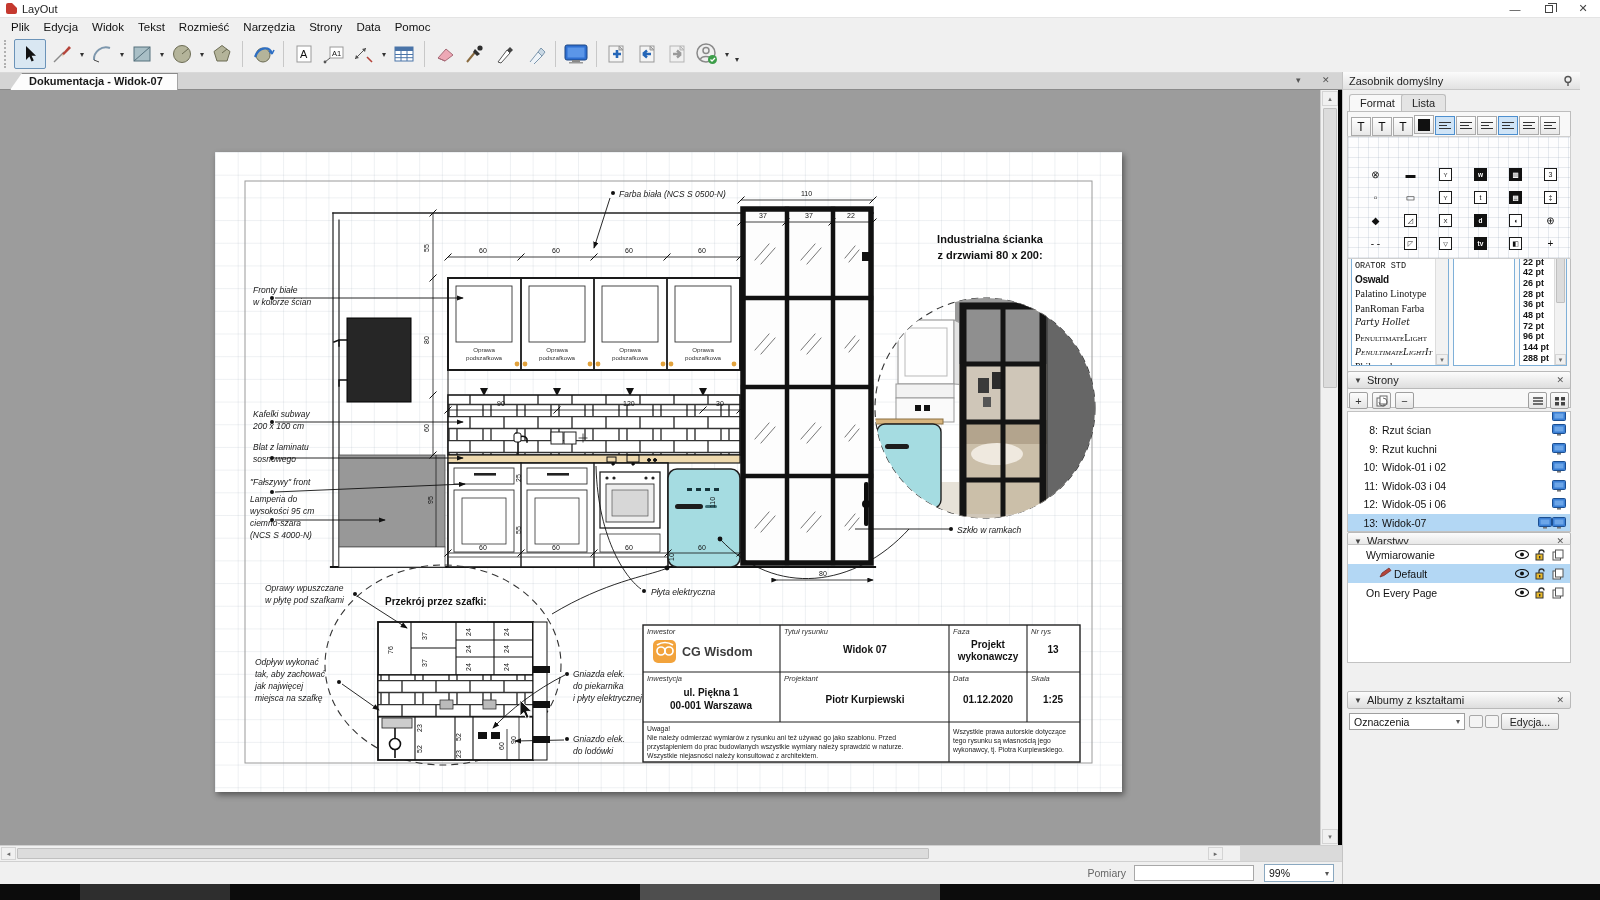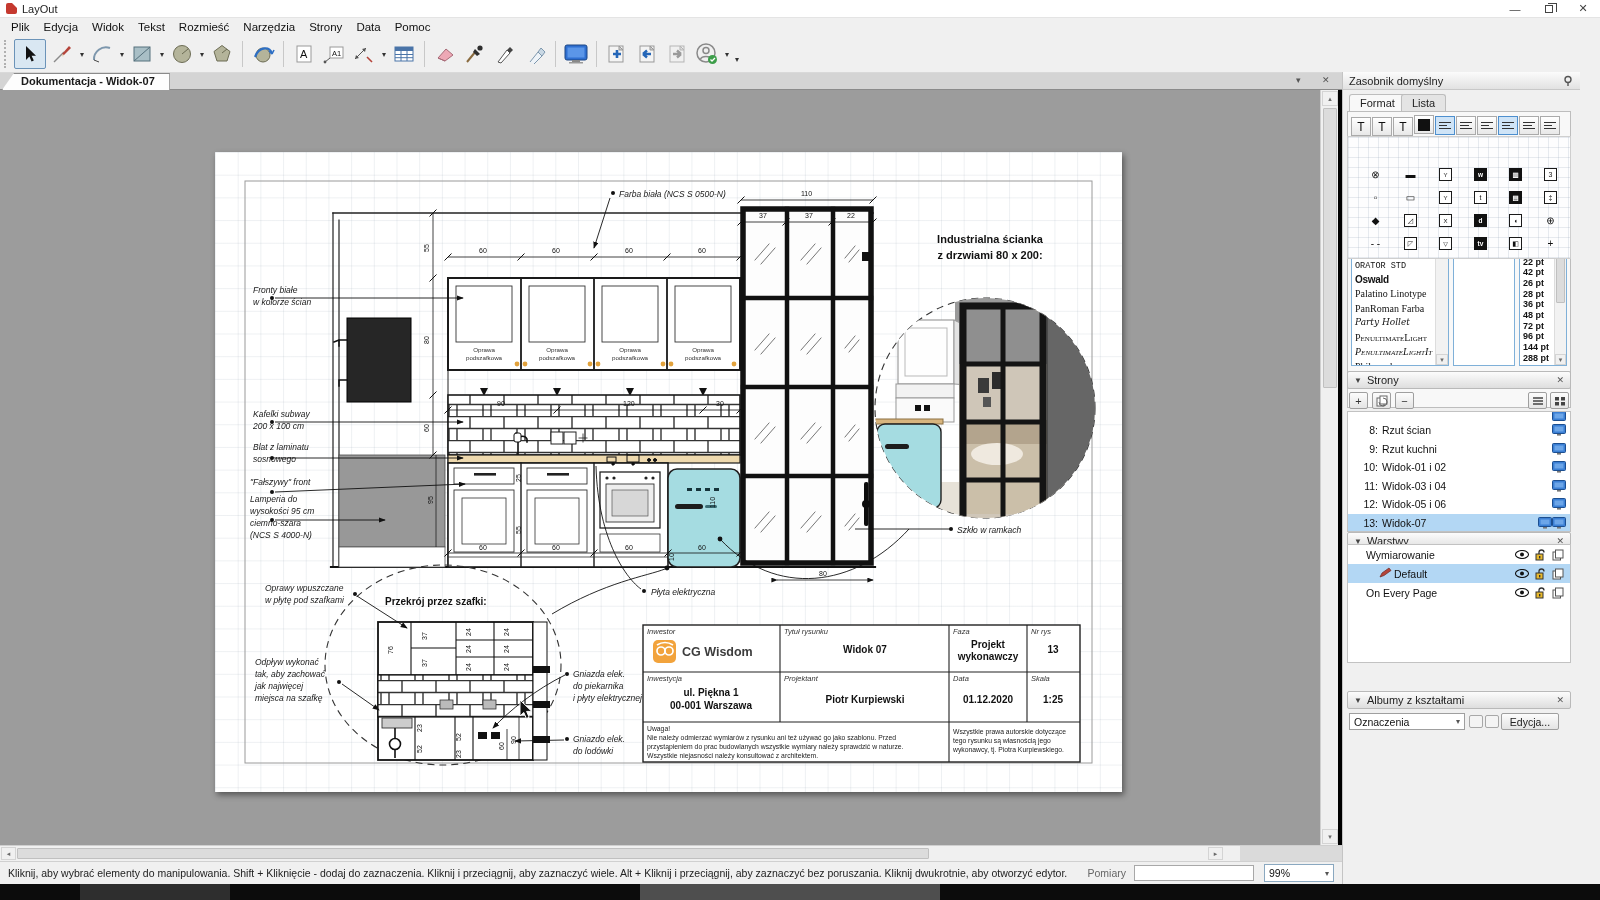--- a/index.html
+++ b/index.html
@@ -25,21 +25,21 @@
   #toolbar{left:0;top:36px;width:1600px;height:37px;background:#f0f0f0;border-bottom:1px solid #d9d9d9;
            display:flex;align-items:center;}
   #tb-grip{width:6px;height:28px;border-left:2px dotted #b0b0b0;margin:0 3px 0 4px;}
   .tool{width:28px;height:28px;display:flex;align-items:center;justify-content:center;margin:0 1px;}
   .tool.sel-box{width:32px;height:30px;border:1px solid #6b93b8;background:#d9e7f2;border-radius:2px;}
   .dd{width:10px;font-size:8px;color:#333;text-align:center;}
   .tsep{width:1px;height:26px;background:#c8c8c8;margin:0 5px;}
 
   
   #tabbar{left:0;top:73px;width:1342px;height:17px;background:#d4d4d4;border-bottom:1px solid #8a8a8a;}
-  #doc-tab{position:absolute;left:2px;top:0;height:17px;background:#fdfdfd;border:1px solid #8a8a8a;border-bottom:none;
+  #doc-tab{position:absolute;left:10px;top:0;height:17px;background:#fdfdfd;border:1px solid #8a8a8a;border-bottom:none;
            padding:1px 14px 0 18px;font-size:11px;font-weight:bold;color:#1a1a1a;
            clip-path:polygon(12px 0,100% 0,100% 100%,0 100%);}
   .tabctl{position:absolute;top:2px;font-size:9px;color:#555;}
 
   
   #canvas{left:0;top:90px;width:1320px;height:755px;background:#9c9c9c;overflow:hidden;}
   #paper{position:absolute;left:215px;top:62px;width:907px;height:640px;background:#fff;
          box-shadow:2px 3px 6px rgba(0,0,0,.45);
          background-image:linear-gradient(rgba(150,165,180,.16) 1px,transparent 1px),
                           linear-gradient(90deg,rgba(150,165,180,.16) 1px,transparent 1px);
@@ -703,21 +703,20 @@
     <div class="sb-btn" style="left:1px;top:739px;width:16px;height:15px;">▾</div>
   </div>
   <div id="hscroll" class="abs sb">
     <div class="sb-btn" style="left:1px;top:1px;width:15px;height:13px;">◂</div>
     <div class="sb-thumb" style="left:17px;top:2px;width:912px;height:11px;"></div>
     <div class="sb-btn" style="left:1208px;top:1px;width:15px;height:13px;">▸</div>
   </div>
   <div id="hcorner" class="abs"></div>
 
   <div id="statusbar" class="abs">
-    <span>Kliknij, aby wybrać elementy do manipulowania. Shift + Kliknięcie - dodaj do zaznaczenia. Kliknij i przeciągnij, aby zaznaczyć wiele. Alt + Kliknij i przeciągnij, aby zaznaczyć bez poruszania. Kliknij dwukrotnie, aby otworzyć edytor.</span>
     <span id="measure-label">Pomiary</span>
     <input id="measure-input" value="" style="">
     <div id="zoom-combo">
       <span>99%</span>
       <span style="font-size:8px;color:#555;">▾</span>
     </div>
   </div>
   <div id="taskbar" class="abs"></div>
   <div class="tb-seg" style="left:80px;width:150px;background:#2e2e2e;"></div>
   <div class="tb-seg" style="left:640px;width:300px;background:#4e4e4e;"></div>

